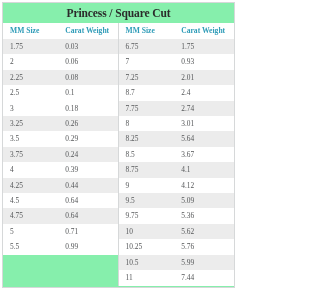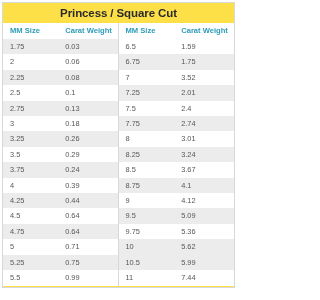--- a/index.html
+++ b/index.html
@@ -23,22 +23,23 @@
   }
 
   .card {
     position: absolute;
     left: 2px;
     top: 2px;
     width: 233px;
     height: 286px;
     box-sizing: border-box;
     border: 1px solid #d6d8d9;
-    background: #fde047;
+    background: #86efac;
     overflow: hidden;
+    font-family: Liberation Serif, serif;
   }
 
   .title {
     text-align: center;
     font-size: 11.5px;
     font-weight: bold;
     color: #2b2b2b;
     padding: 4px 0 3px 0;
     letter-spacing: -0.1px;
     line-height: 13px;
@@ -124,24 +125,20 @@
                 <td class="col-b">0.06</td>
               </tr>
               <tr class="even">
                 <td class="col-a">2.25</td>
                 <td class="col-b">0.08</td>
               </tr>
               <tr class="odd">
                 <td class="col-a">2.5</td>
                 <td class="col-b">0.1</td>
               </tr>
-              <tr class="even">
-                <td class="col-a">2.75</td>
-                <td class="col-b">0.13</td>
-              </tr>
               <tr class="odd">
                 <td class="col-a">3</td>
                 <td class="col-b">0.18</td>
               </tr>
               <tr class="even">
                 <td class="col-a">3.25</td>
                 <td class="col-b">0.26</td>
               </tr>
               <tr class="odd">
                 <td class="col-a">3.5</td>
@@ -163,73 +160,65 @@
                 <td class="col-a">4.5</td>
                 <td class="col-b">0.64</td>
               </tr>
               <tr class="even">
                 <td class="col-a">4.75</td>
                 <td class="col-b">0.64</td>
               </tr>
               <tr class="odd">
                 <td class="col-a">5</td>
                 <td class="col-b">0.71</td>
-              </tr>
-              <tr class="even">
-                <td class="col-a">5.25</td>
-                <td class="col-b">0.75</td>
               </tr>
               <tr class="odd">
                 <td class="col-a">5.5</td>
                 <td class="col-b">0.99</td>
               </tr>
             </tbody>
         </table>
       </div>
 
       <div class="half right">
         <table class="grid">
           <thead>
             <tr>
               <th class="col-a">MM Size</th>
               <th class="col-b">Carat Weight</th>
             </tr>
           </thead>
           <tbody id="right-body">
-              <tr class="odd">
-                <td class="col-a">6.5</td>
-                <td class="col-b">1.59</td>
-              </tr>
               <tr class="even">
                 <td class="col-a">6.75</td>
                 <td class="col-b">1.75</td>
               </tr>
               <tr class="odd">
                 <td class="col-a">7</td>
-                <td class="col-b">3.52</td>
+                <td class="col-b">0.93</td>
               </tr>
               <tr class="even">
                 <td class="col-a">7.25</td>
                 <td class="col-b">2.01</td>
               </tr>
               <tr class="odd">
-                <td class="col-a">7.5</td>
+                <td class="col-a">8.7</td>
                 <td class="col-b">2.4</td>
               </tr>
               <tr class="even">
                 <td class="col-a">7.75</td>
                 <td class="col-b">2.74</td>
               </tr>
               <tr class="odd">
                 <td class="col-a">8</td>
                 <td class="col-b">3.01</td>
               </tr>
               <tr class="even">
                 <td class="col-a">8.25</td>
-                <td class="col-b">3.24</td>
+                <td class="col-b">5.64</td>
               </tr>
               <tr class="odd">
                 <td class="col-a">8.5</td>
                 <td class="col-b">3.67</td>
               </tr>
               <tr class="even">
                 <td class="col-a">8.75</td>
                 <td class="col-b">4.1</td>
               </tr>
               <tr class="odd">
@@ -240,20 +229,24 @@
                 <td class="col-a">9.5</td>
                 <td class="col-b">5.09</td>
               </tr>
               <tr class="odd">
                 <td class="col-a">9.75</td>
                 <td class="col-b">5.36</td>
               </tr>
               <tr class="even">
                 <td class="col-a">10</td>
                 <td class="col-b">5.62</td>
+              </tr>
+              <tr class="odd">
+                <td class="col-a">10.25</td>
+                <td class="col-b">5.76</td>
               </tr>
               <tr class="even">
                 <td class="col-a">10.5</td>
                 <td class="col-b">5.99</td>
               </tr>
               <tr class="odd">
                 <td class="col-a">11</td>
                 <td class="col-b">7.44</td>
               </tr>
             </tbody>

